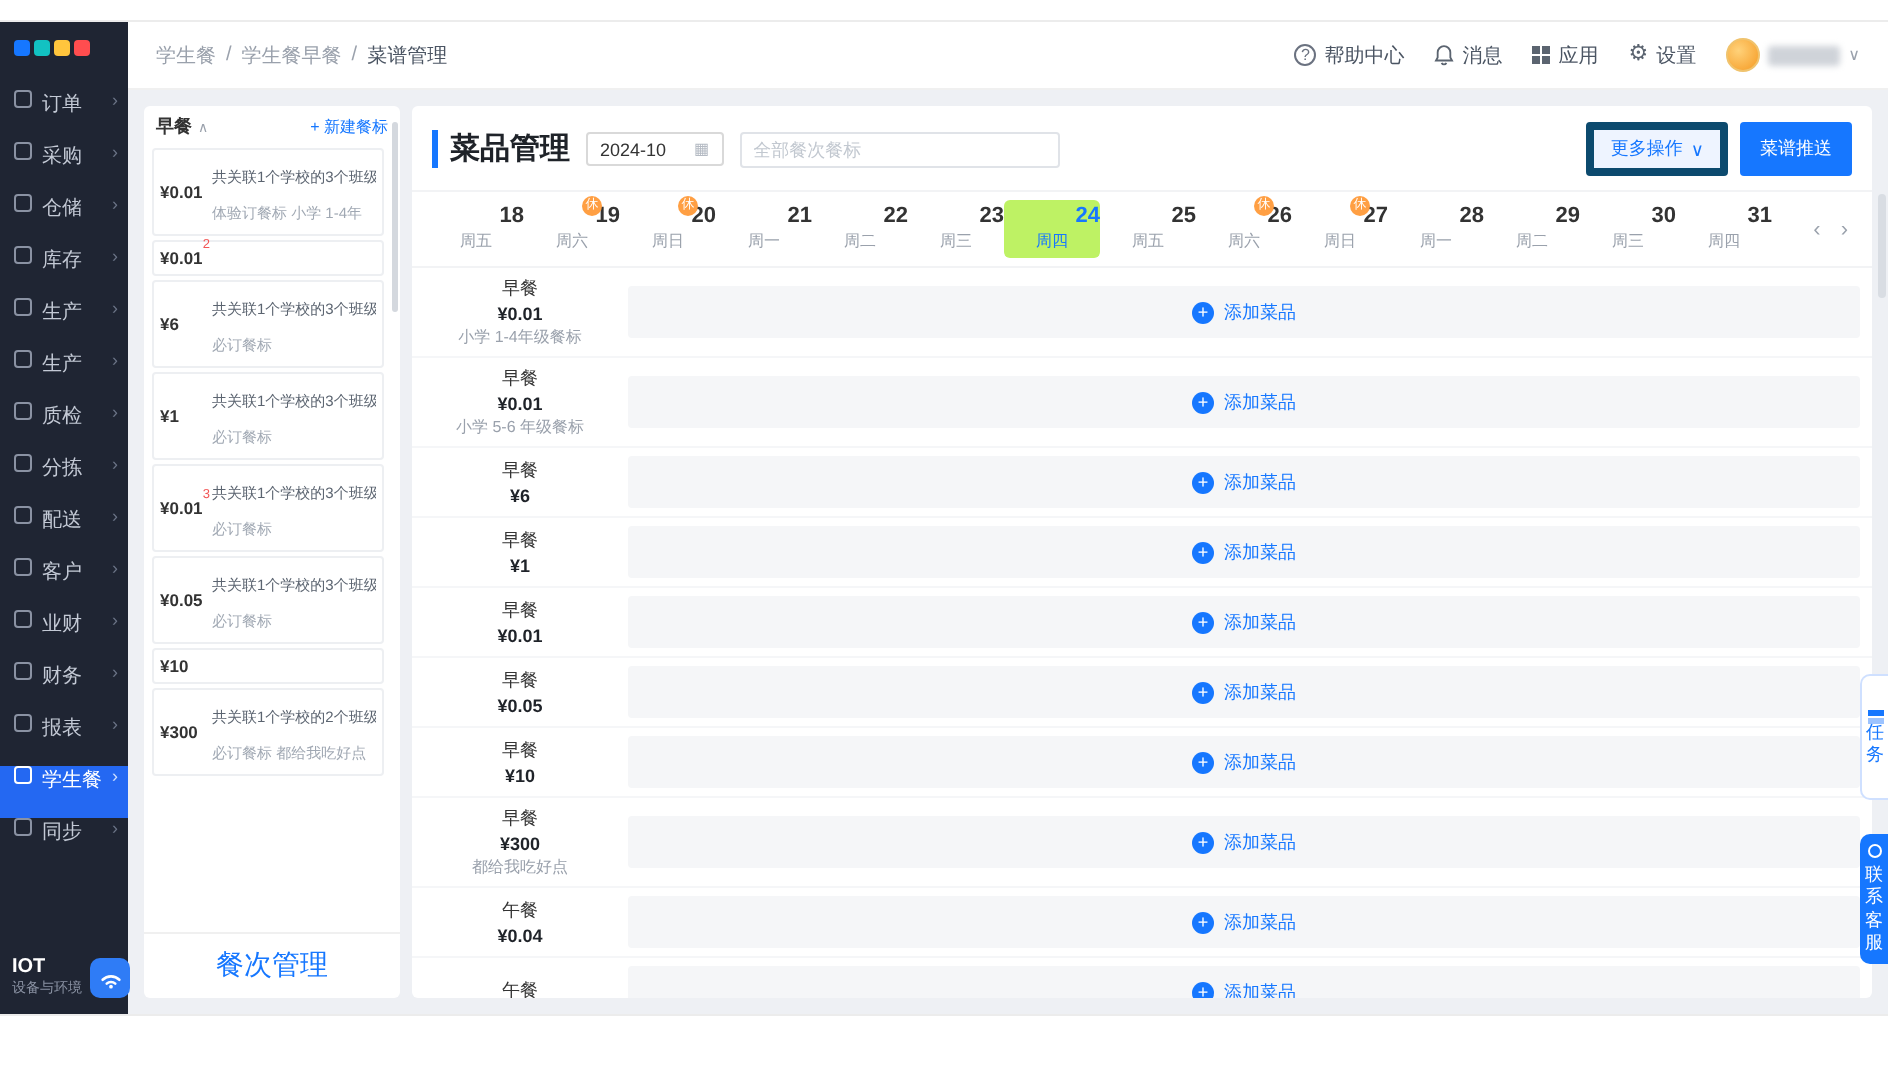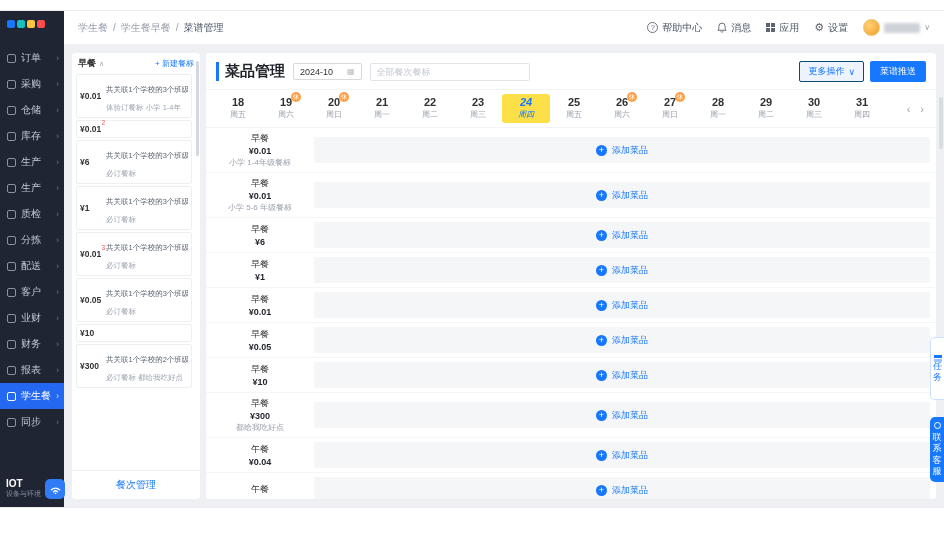--- a/index.html
+++ b/index.html
@@ -5,21 +5,21 @@
   * { margin:0; padding:0; box-sizing:border-box; }
   body { font-family:"Liberation Sans","DejaVu Sans",sans-serif; background:#fff; }
   .frame { position:relative; width:944px; height:544px; background:#fff; overflow:hidden; }
   .app { position:absolute; top:10px; left:0; width:944px; height:498px; background:#eef0f4; overflow:hidden; border-top:1px solid #ececec; border-bottom:1px solid #ececec; }
 
   
   .sidebar { position:absolute; left:0; top:0; width:64px; height:100%; background:#1f2533; color:#c3c9d5; z-index:5; }
   .logo { display:flex; gap:2px; padding:9px 7px 6px; }
   .logo i { width:8px; height:8px; border-radius:2px; display:block; }
   .nav { position:absolute; top:34px; left:0; right:0; }
-  .nav-item { height:26px; display:flex; align-items:center; padding:0 5px 0 7px; font-size:10px; cursor:pointer; }
+  .nav-item { height:26px; display:flex; align-items:flex-start; padding:0 5px 0 7px; font-size:10px; cursor:pointer; }
   .nav-ico { width:9px; height:9px; border:1px solid #8a92a3; border-radius:2px; margin-right:5px; flex:none; }
   .nav-label { flex:1; white-space:nowrap; overflow:hidden; }
   .nav-caret { color:#6b7487; font-size:9px; }
   .nav-item.active { background:#2468f2; color:#fff; }
   .nav-item.active .nav-ico { border-color:#fff; }
   .nav-item.active .nav-caret { color:#cfe0ff; }
   .side-foot { position:absolute; bottom:8px; left:0; width:100%; padding:0 6px; display:flex; align-items:center; gap:4px; }
   .side-foot .tt { color:#fff; font-size:10px; font-weight:bold; line-height:1.1; }
   .side-foot .st { color:#8a92a3; font-size:7px; white-space:nowrap; }
   .iot-ico { width:20px; height:20px; background:#2f7cf6; border-radius:5px; display:flex; align-items:center; justify-content:center; flex:none; }
@@ -52,40 +52,40 @@
   .sec-caret { color:#9aa1ac; font-size:7px; margin-left:3px; }
   .sec-add { margin-left:auto; color:#1677ff; font-size:8px; cursor:pointer; white-space:nowrap; }
   .lp-list { flex:1; overflow:hidden; position:relative; }
   .std-item { display:flex; gap:4px; margin:2px 8px 2px 4px; padding:3px 3px; border:1px solid #edeff2; border-radius:2px; align-items:center; cursor:pointer; background:#fff; }
   .std-price { font-weight:bold; font-size:8.5px; color:#333; min-width:22px; white-space:nowrap; position:relative; }
   .std-badge { position:absolute; top:-5px; right:-3px; font-size:6.5px; color:#f25555; font-weight:normal; }
   .std-text { overflow:hidden; }
   .std-text .t1 { color:#5b6470; font-size:7.5px; white-space:nowrap; }
   .std-text .t2 { color:#a0a8b3; font-size:7.5px; white-space:nowrap; margin-top:1px; }
   .lp-scroll { position:absolute; right:1px; top:8px; width:3px; height:95px; background:#d4d8de; border-radius:2px; }
-  .lp-foot { border-top:1px solid #f0f0f0; padding:7px 0; text-align:center; color:#1677ff; font-size:10px; cursor:pointer; }
+  .lp-foot { border-top:1px solid #f0f0f0; padding:7px 0; text-align:center; color:#1677ff; font-size:14px; cursor:pointer; }
 
   
   .rp { flex:1; background:#fff; border-radius:3px; display:flex; flex-direction:column; overflow:hidden; position:relative; }
   .rp-head { display:flex; align-items:center; gap:8px; padding:8px 10px 7px; border-bottom:1px solid #f2f3f5; }
   .rp-title { font-weight:bold; font-size:15px; color:#1f2329; border-left:3px solid #1677ff; padding-left:6px; white-space:nowrap; }
   .date-box { border:1px solid #d9d9d9; border-radius:2px; padding:2.5px 6px; font-size:9px; color:#333; display:flex; gap:14px; align-items:center; cursor:pointer; }
   .cal-ic { color:#b4bac3; font-size:8px; }
   .filter-input { border:1px solid #e0e3e8; border-radius:2px; padding:3px 6px; font-size:9px; width:160px; color:#333; outline:none; }
   .filter-input::placeholder { color:#c2c8d0; }
   .rp-actions { margin-left:auto; display:flex; gap:6px; }
-  .btn-more { background:#eef4ff; color:#1677ff; border:1px solid #0c4a6e; border-radius:2px; font-size:9px; padding:3px 8px; cursor:pointer; display:flex; gap:4px; align-items:center; }
+  .btn-more { background:#eef4ff; color:#1677ff; border:4px solid #0c4a6e; border-radius:2px; font-size:9px; padding:3px 8px; cursor:pointer; display:flex; gap:4px; align-items:center; }
   .btn-push { background:#1677ff; color:#fff; border:none; border-radius:2px; font-size:9px; padding:3px 10px; cursor:pointer; }
 
   
   .cal { display:flex; align-items:center; padding:4px 6px 4px 8px; }
   .day { width:48px; text-align:center; padding:2px 0 3px; border-radius:3px; position:relative; cursor:pointer; }
-  .day-num { font-size:11px; font-weight:bold; color:#333; }
+  .day-num { font-size:11px; font-weight:bold; color:#333;text-align:right; }
   .day-week { font-size:8px; color:#9aa1ac; margin-top:1px; }
-  .day.selected { background:#fde047;font-style:italic; }
+  .day.selected { background:#bef264; }
   .day.selected .day-num, .day.selected .day-week { color:#1677ff; }
   .day-badge { position:absolute; top:-2px; right:9px; width:10px; height:10px; border-radius:50%; background:#ff9f43; color:#fff; font-size:6.5px; line-height:10px; text-align:center; }
   .cal-arrows { margin-left:auto; display:flex; gap:10px; color:#9aa1ac; font-size:11px; padding-right:6px; }
   .cal-arrows span { cursor:pointer; }
 
   
   .rows { flex:1; overflow:hidden; border-top:1px solid #f2f3f5; }
   .meal-row { display:flex; align-items:center; padding:4px 6px 4px 0; border-bottom:1px solid #f5f6f8; }
   .meal-info { width:108px; flex:none; text-align:center; }
   .meal-name { font-size:9px; color:#333; }

